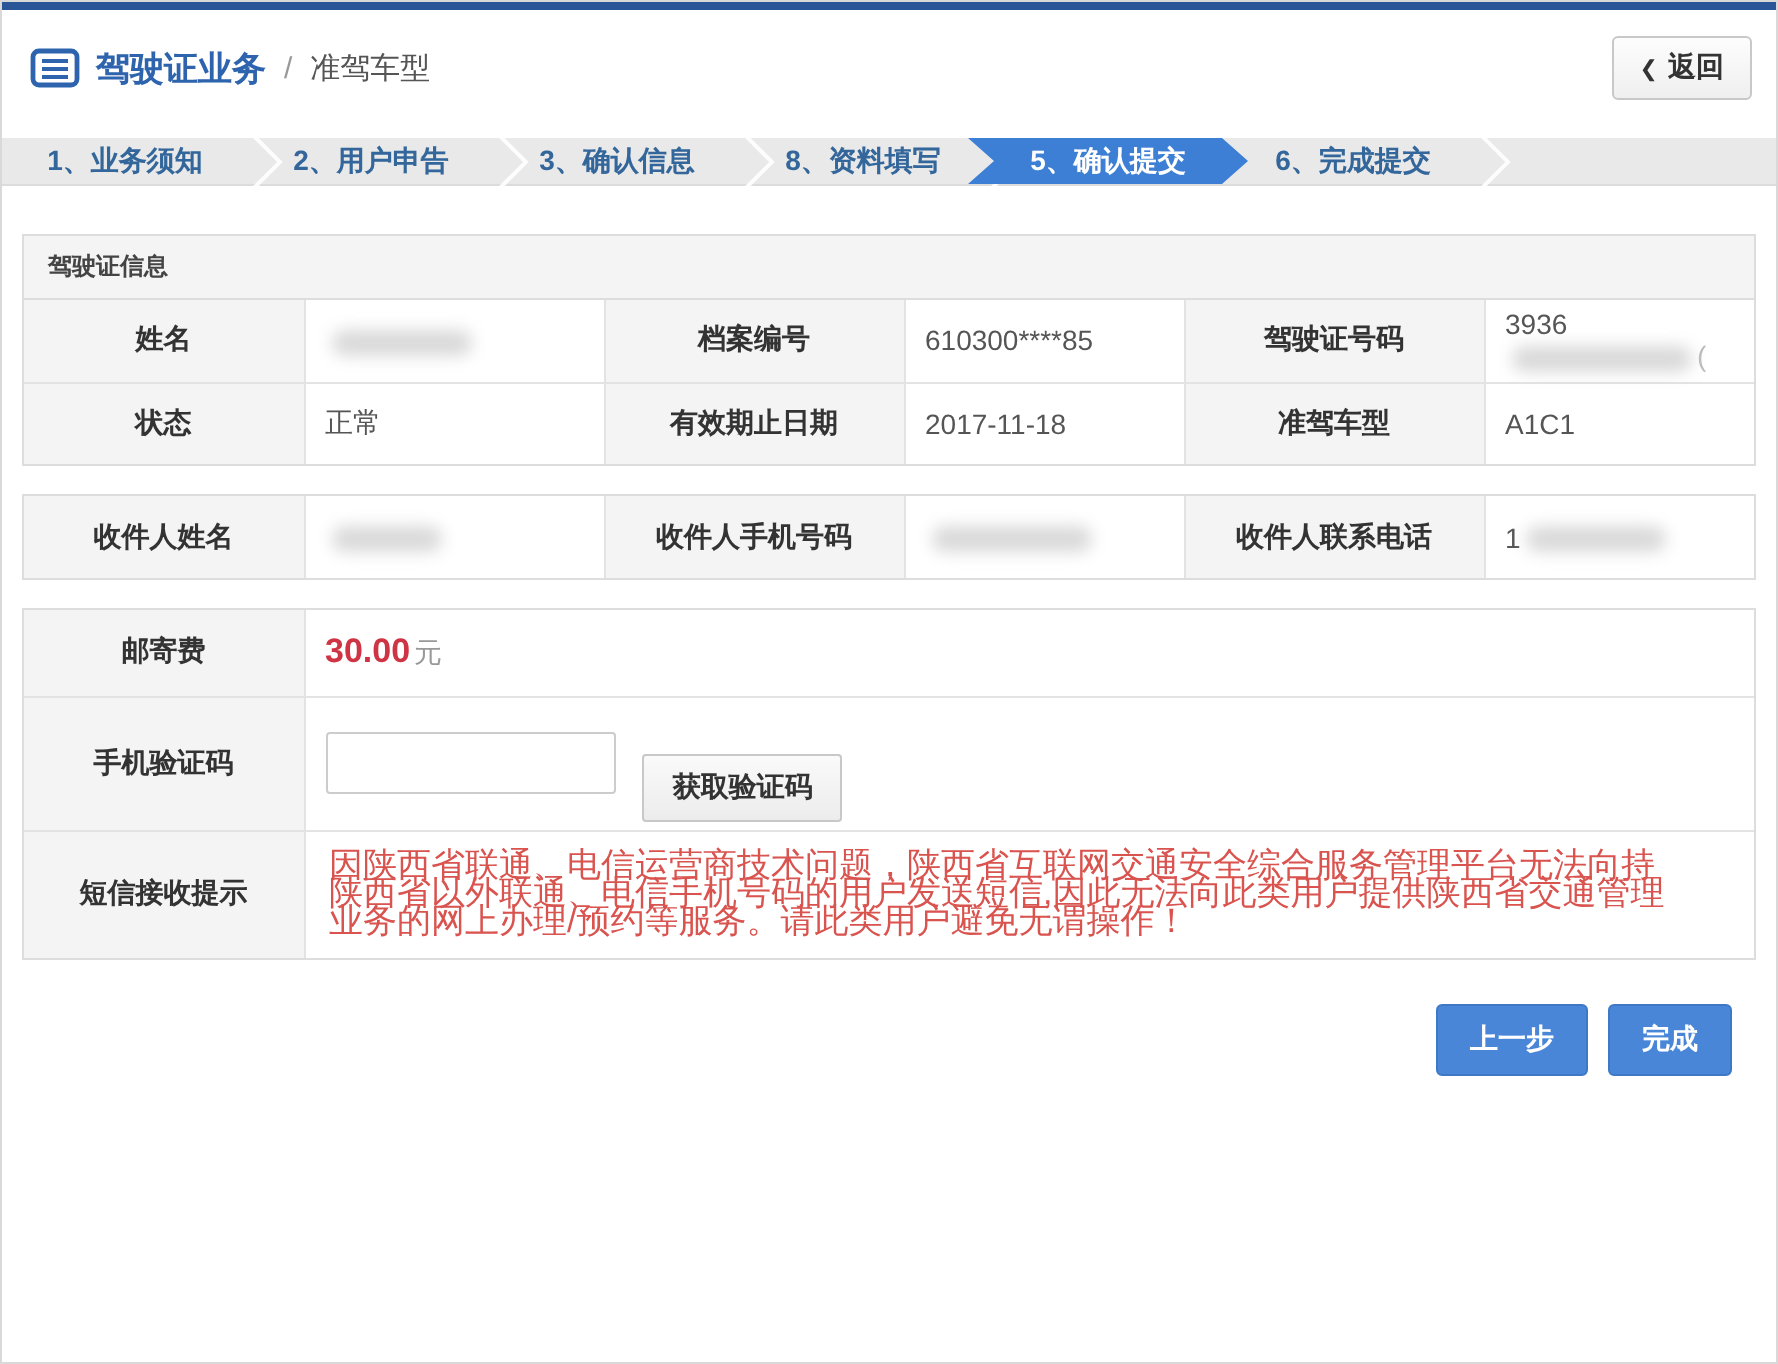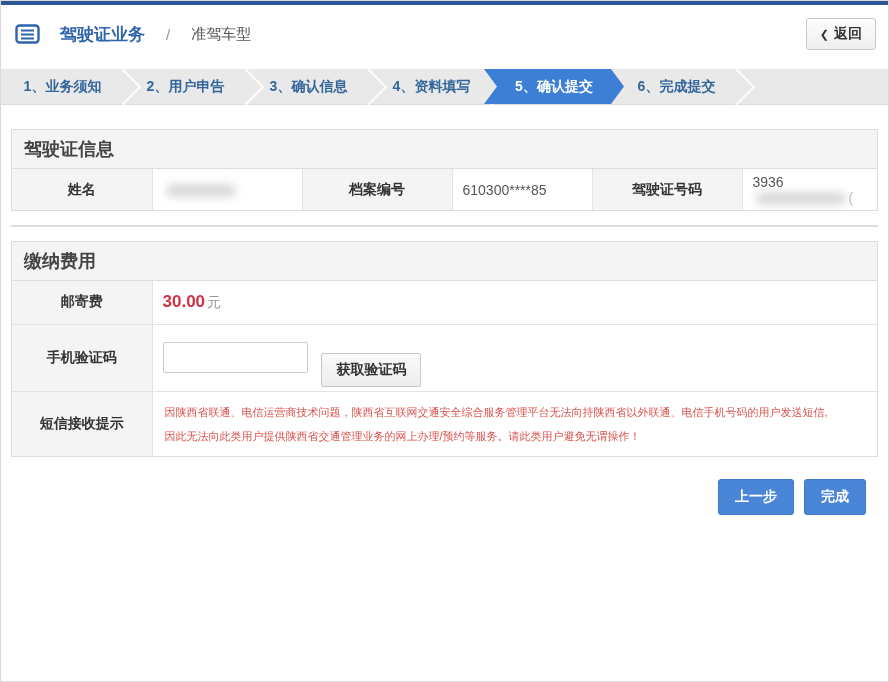--- a/index.html
+++ b/index.html
@@ -16,38 +16,38 @@
     border: 1px solid #d9d9d9;
     overflow: hidden;
   }
   .topbar { height: 4px; background: #2a5698; }
 
   
   .header {
     display: flex; align-items: center; justify-content: space-between;
     height: 58px; padding: 0 12px 0 14px;
   }
-  .header-left { display: flex; align-items: center; gap: 20px; }
+  .header-left { display: flex; align-items: center; gap: 8px; }
   .menu-icon { display: inline-flex; }
   .title { color: #2e64ad; font-size: 17px; font-weight: bold; }
   .sep { color: #999; font-size: 15px; margin: 0 1px; }
   .subtitle { color: #555; font-size: 15px; }
   .back-btn {
     display: inline-flex; align-items: center; gap: 5px;
     background: linear-gradient(#fdfdfd, #efefef);
     border: 1px solid #c8c8c8; border-radius: 3px;
     padding: 6px 13px; font-size: 14px; font-weight: bold; color: #333;
     cursor: pointer; font-family: inherit;
   }
   .chev { font-size: 11px; font-weight: bold; color: #333; }
 
   
   .steps {
     display: flex; align-items: stretch;
-    height: 36px; margin-top: 6px;
+    height: 24px; margin-top: 6px;
     background: #e9e9e9; border-bottom: 1px solid #dcdcdc;
   }
   .step {
     position: relative; flex: 0 0 123px;
     display: flex; align-items: center; justify-content: center;
     color: #33669a; font-size: 14px; font-weight: bold;
   }
   .step:not(.active)::after {
     content: ""; position: absolute; right: -12px; top: 50%;
     width: 24px; height: 24px; margin-top: -13px;
@@ -61,21 +61,21 @@
     clip-path: polygon(0 0, calc(100% - 13px) 0, 100% 50%, calc(100% - 13px) 100%, 0 100%, 13px 50%);
     align-items: center;
   }
   .steps-filler { flex: 1 1 auto; }
 
   
   .content { margin: 24px 10px 0 10px; }
   .panel { border: 1px solid #ddd; margin-bottom: 14px; background: #fff; }
   .panel-title {
     background: #f4f4f4; border-bottom: 1px solid #ddd;
-    padding: 7px 12px; font-size: 18px; font-weight: bold; color: #444;
+    padding: 7px 12px; font-size: 12px; font-weight: bold; color: #444;
   }
   table { width: 100%; border-collapse: collapse; table-layout: fixed; border-style: hidden; }
   td { border: 1px solid #e3e3e3; font-size: 14px; height: 41px; padding: 4px 10px; }
   td.lbl { background: #f4f4f4; text-align: center; color: #333; font-weight: bold; }
   td.val { background: #fff; color: #555; text-align: left; }
   .h43 { height: 43px; }
   .h47 { height: 47px; }
   .h64 { height: 64px; }
 
   .fee-num { color: #cf3445; font-weight: bold; font-size: 17px; }
@@ -86,21 +86,21 @@
     padding: 0 8px; font-size: 14px; vertical-align: middle; font-family: inherit;
   }
   .code-btn {
     margin-left: 10px; vertical-align: middle;
     background: linear-gradient(#fafafa, #ececec);
     border: 1px solid #c8c8c8; border-radius: 2px;
     padding: 7px 14px; font-size: 14px; font-weight: bold; color: #333;
     cursor: pointer; font-family: inherit; margin-top: 24px;
   }
   .notice {
-    color: #d9534f; font-size: 11px; line-height: 24px;
+    color: #d9534f; font-size: 17px; line-height: 14px;
     display: block; padding: 4px 30px 4px 2px;
   }
 
   
   .blur {
     display: inline-block; height: 13px; border-radius: 7px;
     background: #d9d9d9; filter: blur(4px); vertical-align: middle; margin: 0 3px;
   }
   .w45 { width: 45px; } .w55 { width: 55px; } .w70 { width: 70px; }
   .w80 { width: 80px; } .w90 { width: 90px; } .w110 { width: 110px; }
@@ -143,21 +143,21 @@
     <div class="step">
         <span>1、业务须知</span>
       </div>
     <div class="step">
         <span>2、用户申告</span>
       </div>
     <div class="step">
         <span>3、确认信息</span>
       </div>
     <div class="step">
-        <span>4、资料填写</span>
+        <span>8、资料填写</span>
       </div>
     <div class="step active">
         <span>5、确认提交</span>
       </div>
     <div class="step">
         <span>6、完成提交</span>
       </div>
     <div class="steps-filler"></div>
   </div>
 
@@ -176,41 +176,56 @@
           </colgroup>
         <tbody>
             <tr>
           <td class="lbl">姓名</td>
           <td class="val"><span class="blur w70"></span></td>
           <td class="lbl">档案编号</td>
           <td class="val">610300****85</td>
           <td class="lbl">驾驶证号码</td>
           <td class="val"><span>3936</span><span class="blur w90"></span><span class="faint">(</span></td>
         </tr>
+        <tr>
+          <td class="lbl">状态</td>
+          <td class="val">正常</td>
+          <td class="lbl">有效期止日期</td>
+          <td class="val">2017-11-18</td>
+          <td class="lbl">准驾车型</td>
+          <td class="val">A1C1</td>
+        </tr>
       </tbody>
         </table>
     </section>
 
     <section class="panel">
       <table>
         <colgroup>
             <col style="width:140px">
             <col style="width:150px">
             <col style="width:150px">
             <col style="width:140px">
             <col style="width:150px">
             <col>
           </colgroup>
         <tbody>
+            <tr>
+          <td class="lbl">收件人姓名</td>
+          <td class="val"><span class="blur w55"></span></td>
+          <td class="lbl">收件人手机号码</td>
+          <td class="val"><span class="blur w80"></span></td>
+          <td class="lbl">收件人联系电话</td>
+          <td class="val"><span>1</span><span class="blur w70"></span></td>
+        </tr>
       </tbody>
         </table>
     </section>
 
     <section class="panel">
-      <div class="panel-title">缴纳费用</div>
       <table>
         <colgroup>
             <col style="width:140px">
             <col>
           </colgroup>
         <tbody>
         <tr>
           <td class="lbl h43">邮寄费</td>
           <td class="val h43"><span class="fee-num">30.00</span><span class="fee-unit">元</span></td>
         </tr>

